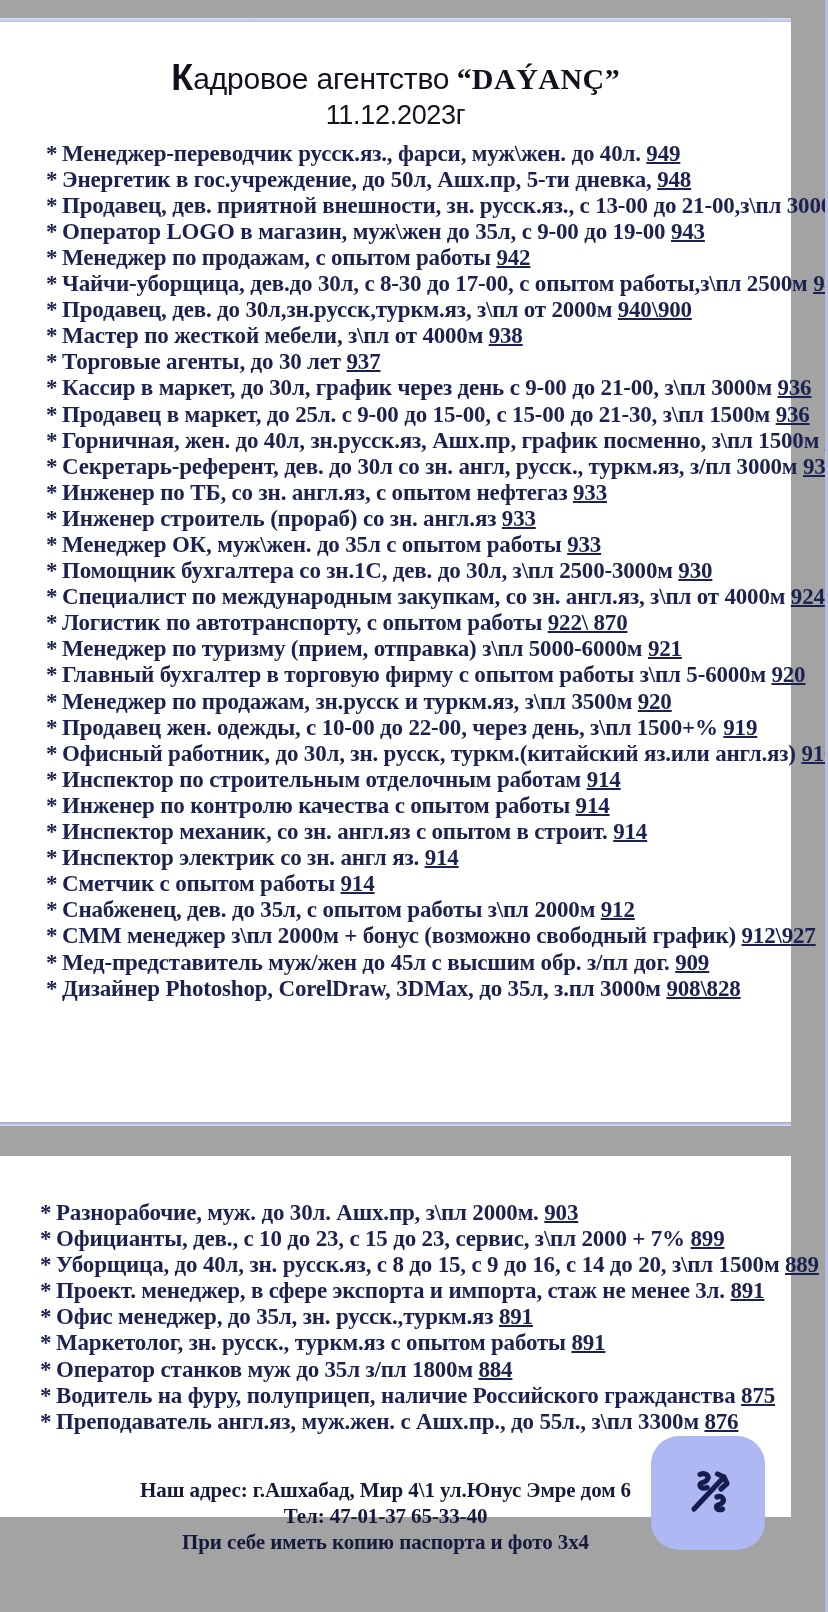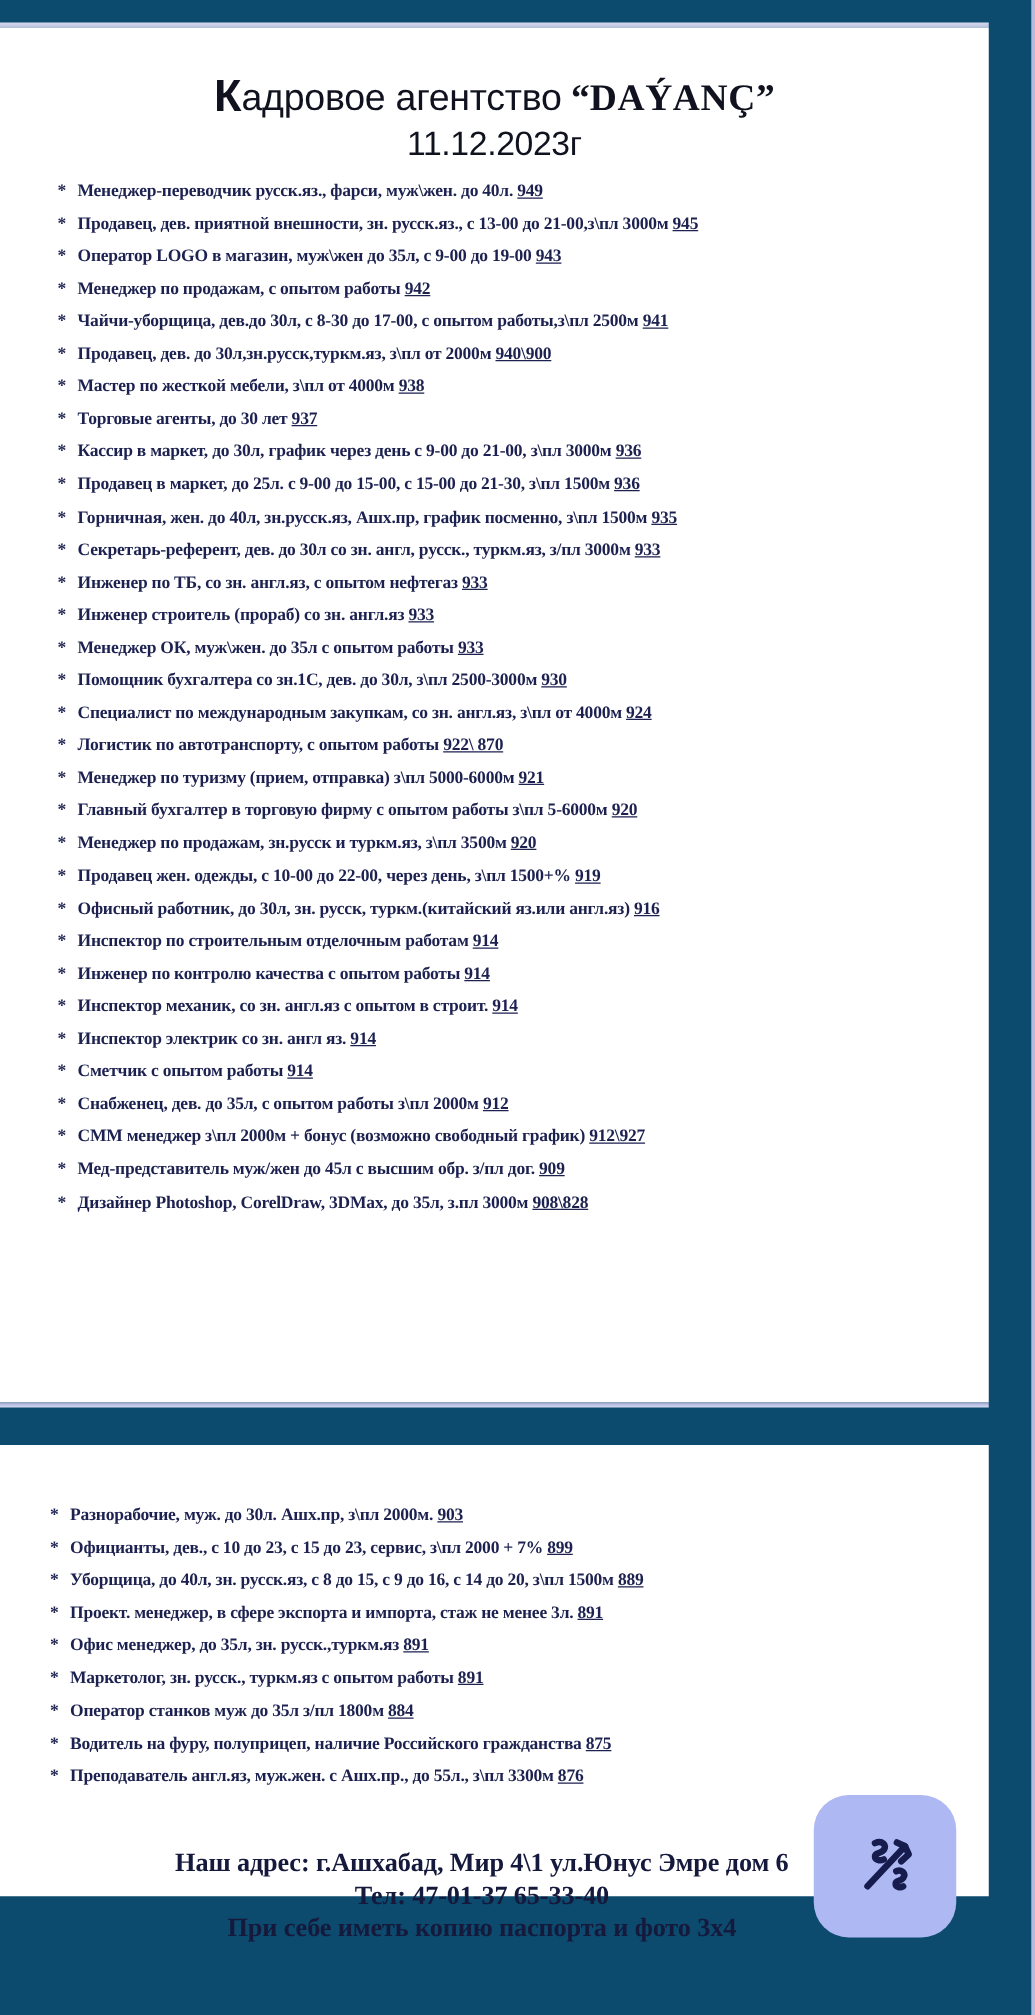--- a/index.html
+++ b/index.html
@@ -13,21 +13,21 @@
     background: #d6dbf0;
     font-family: "Liberation Serif", "DejaVu Serif", serif;
     overflow: hidden;
     position: relative;
   }
 
   
   .viewer {
     position: absolute;
     inset: 0;
-    background: #0c4a6e;
+    background: #a3a3a3;
   }
 
   
   .edge-line {
     position: absolute;
     top: 0;
     right: 0;
     width: 3px;
     height: 1612px;
     background: #b4bbdd;
@@ -110,21 +110,21 @@
   }
 
   
   .vacancy-list {
     list-style: none;
     margin: 0;
     padding: 10px 0 0 0;
   }
   .vacancy-item {
     color: #1c2150;
-    font-size: 14px;
+    font-size: 23px;
     font-weight: 700;
     line-height: 26.1px;
     white-space: nowrap;
     padding-left: 46px;
     letter-spacing: -0.18px;
   }
   .vacancy-item .star {
     display: inline-block;
     width: 13px;
     margin-right: 3px;
@@ -182,20 +182,21 @@
 
   <div class="page page-one">
 
     <div class="doc-header">
       <div class="agency-title"><span class="dropcap">К</span><span class="word-cyr">адровое агентство</span> <span class="quote">“</span><span class="word-lat">DAÝANÇ</span><span class="quote">”</span></div>
       <div class="doc-date">11.12.2023г</div>
     </div>
 
     <ul class="vacancy-list" id="list-1">
         <li class="vacancy-item"><span class="star">*</span><span>Менеджер-переводчик русск.яз., фарси, муж\жен. до 40л.</span> <span class="ref">949</span></li>
+        <li class="vacancy-item"><span class="star">*</span><span>Энергетик в гос.учреждение, до 50л, Ашх.пр, 5-ти дневка,</span> <span class="ref">948</span></li>
         <li class="vacancy-item"><span class="star">*</span><span>Продавец, дев. приятной внешности, зн. русск.яз., с 13-00 до 21-00,з\пл 3000м</span> <span class="ref">945</span></li>
         <li class="vacancy-item"><span class="star">*</span><span>Оператор LOGO в магазин, муж\жен до 35л, с 9-00 до 19-00</span> <span class="ref">943</span></li>
         <li class="vacancy-item"><span class="star">*</span><span>Менеджер по продажам, с опытом работы</span> <span class="ref">942</span></li>
         <li class="vacancy-item"><span class="star">*</span><span>Чайчи-уборщица, дев.до 30л, с 8-30 до 17-00, с опытом работы,з\пл 2500м</span> <span class="ref">941</span></li>
         <li class="vacancy-item"><span class="star">*</span><span>Продавец, дев. до 30л,зн.русск,туркм.яз, з\пл от 2000м</span> <span class="ref">940\900</span></li>
         <li class="vacancy-item"><span class="star">*</span><span>Мастер по жесткой мебели, з\пл от 4000м</span> <span class="ref">938</span></li>
         <li class="vacancy-item"><span class="star">*</span><span>Торговые агенты, до 30 лет</span> <span class="ref">937</span></li>
         <li class="vacancy-item"><span class="star">*</span><span>Кассир в маркет, до 30л, график через день с 9-00 до 21-00, з\пл 3000м</span> <span class="ref">936</span></li>
         <li class="vacancy-item"><span class="star">*</span><span>Продавец в маркет, до 25л. с 9-00 до 15-00, с 15-00 до 21-30, з\пл 1500м</span> <span class="ref">936</span></li>
         <li class="vacancy-item"><span class="star">*</span><span>Горничная, жен. до 40л, зн.русск.яз, Ашх.пр, график посменно, з\пл 1500м</span> <span class="ref">935</span></li>

